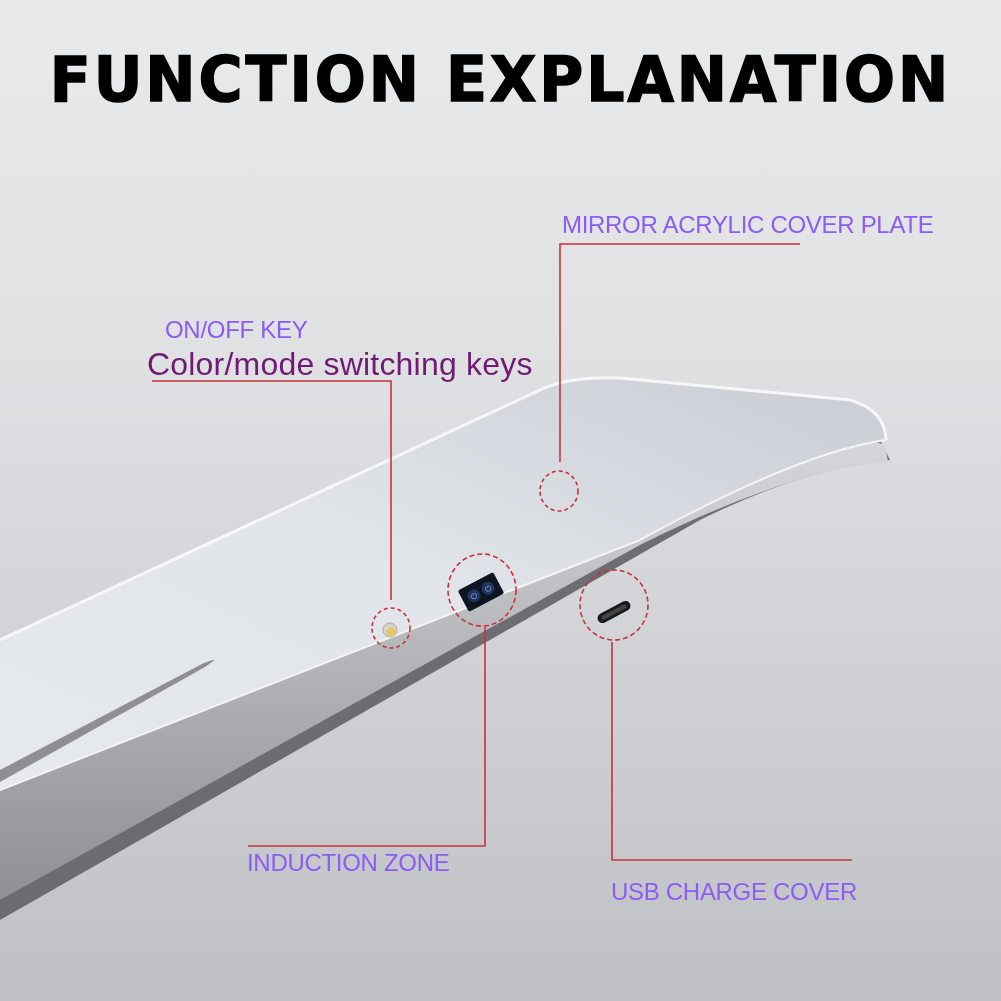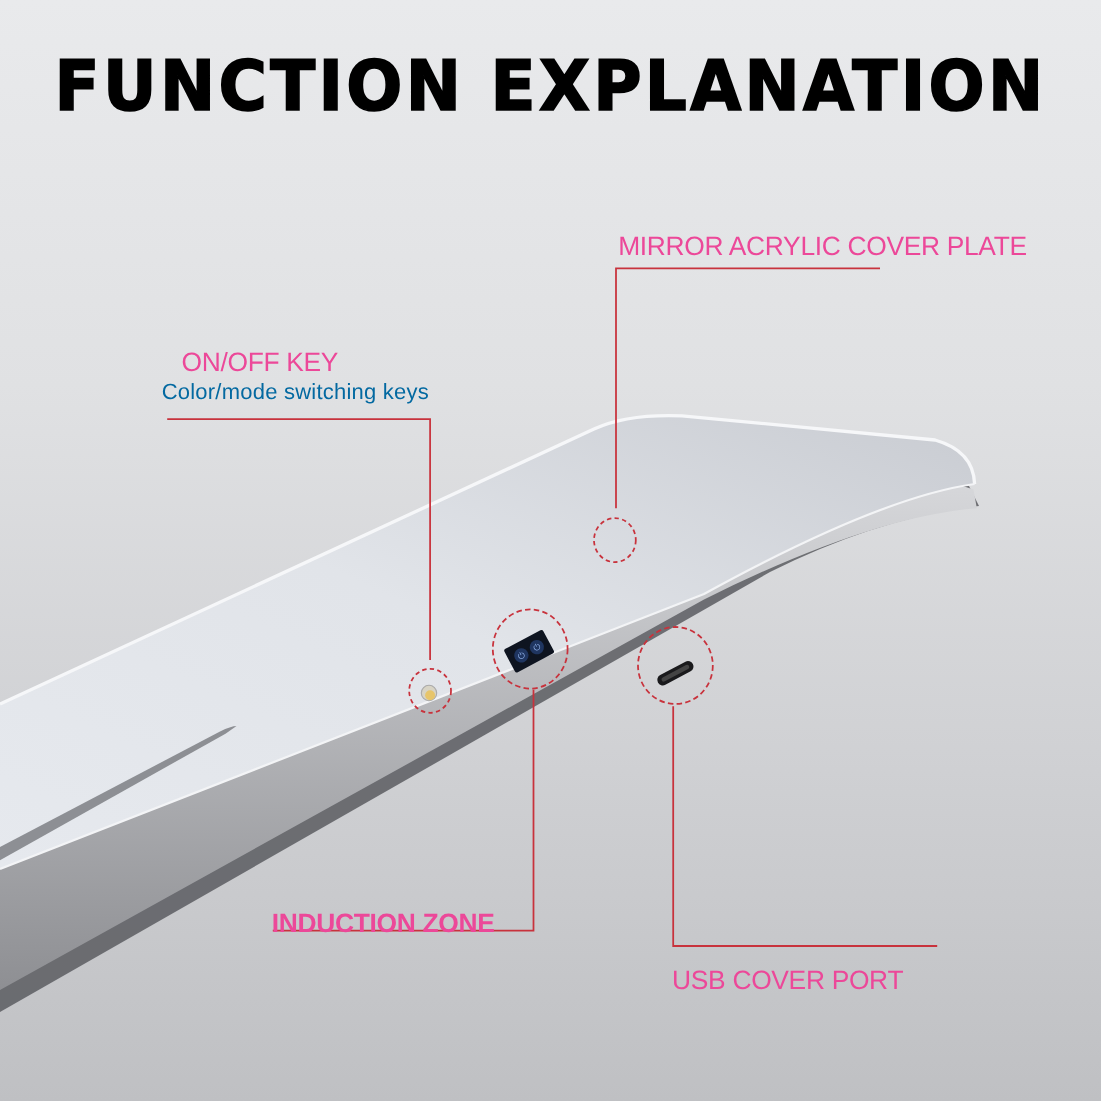--- a/index.html
+++ b/index.html
@@ -9,25 +9,25 @@
     font-family: "Liberation Sans", sans-serif;
   }
   .title {
     position:absolute; left:0; top:44px; width:1001px; text-align:center;
     font-family: "DejaVu Sans", sans-serif; font-weight:900;
     font-size:60px; letter-spacing:3px; color:#000;
     transform: scaleY(1.05);
     -webkit-text-stroke: 1.5px #000;
   }
   .label {
-    position:absolute; color:#ec4899; font-family:"Liberation Sans", sans-serif;
+    position:absolute; color:#8b5cf6; font-family:"Liberation Sans", sans-serif;
     white-space:nowrap;
   }
   .label.main { font-size:24px; letter-spacing:-0.3px; }
-  .label.sub { font-size:20px; color:#0369a1; letter-spacing:0.2px; }
+  .label.sub { font-size:32px; color:#701a75; letter-spacing:0.2px; }
   svg.art { position:absolute; left:0; top:0; }
 </style>
 </head>
 <body>
 
 <div class="title">FUNCTION EXPLANATION</div>
 
 <svg class="art" width="1001" height="1001" viewBox="0 0 1001 1001">
   <defs>
     <linearGradient id="topFace" x1="0" y1="1" x2="1" y2="0">
@@ -93,15 +93,15 @@
       <polyline points="612,642 612,860 852,860"></polyline>
     </g>
   </g>
 </svg>
 
 <div class="label main" style="left:562px; top:211px;">MIRROR ACRYLIC COVER PLATE</div>
 
 <div class="label main" style="left:165px; top:316px;">ON/OFF KEY</div>
 <div class="label sub" style="left:147px; top:346px;">Color/mode switching keys</div>
 
-<div class="label main" style="left:247px; top:826px;font-weight:bold;">INDUCTION ZONE</div>
+<div class="label main" style="left:247px; top:849px;">INDUCTION ZONE</div>
 
-<div class="label main" style="left:611px; top:878px;">USB COVER PORT</div>
+<div class="label main" style="left:611px; top:878px;">USB CHARGE COVER</div>
 
 </body></html>

